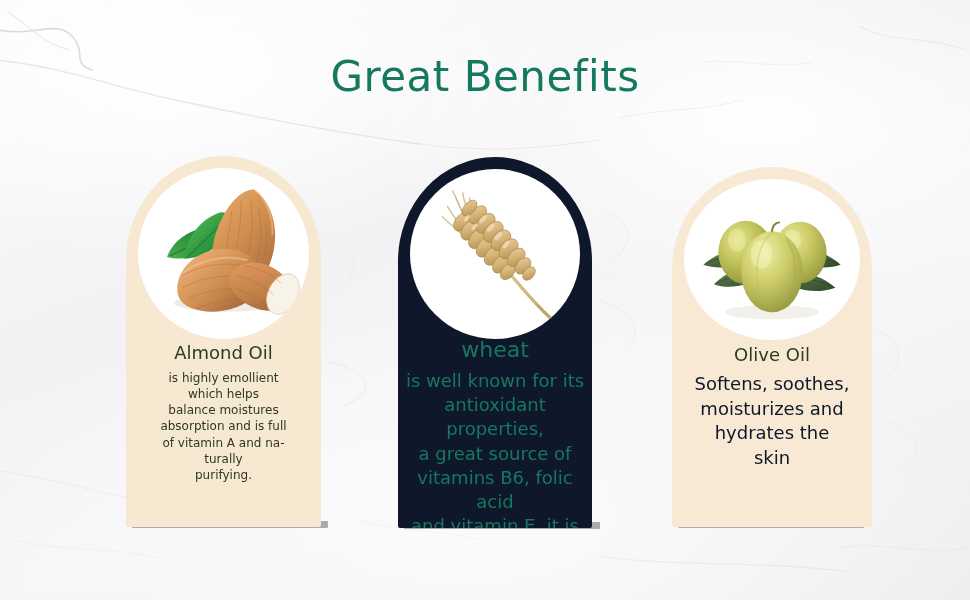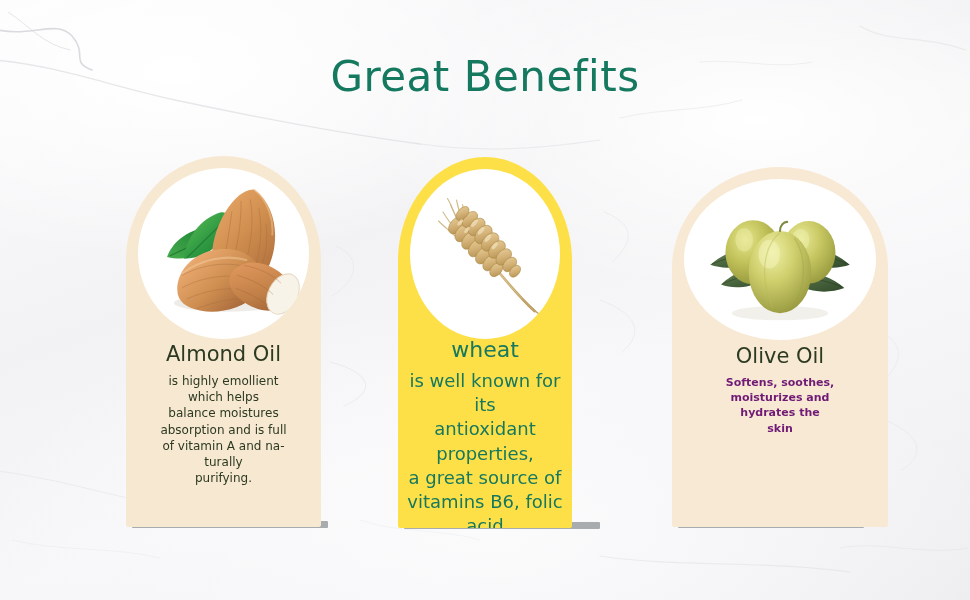--- a/index.html
+++ b/index.html
@@ -80,21 +80,21 @@
   }
   .media svg { display: block; width: 100%; height: 100%; }
 
   .card-body {
     position: absolute;
     left: 6px;
     right: 6px;
     text-align: center;
   }
   .card-heading {
-    font-size: 21px;
+    font-size: 18px;
     font-weight: 400;
     font-family: "DejaVu Sans", sans-serif;
     margin: 0 0 7px 0;
     line-height: 1.1;
   }
   .card-desc {
     font-size: 15.5px;
     line-height: 1.32;
     font-family: "DejaVu Sans", sans-serif;
     margin: 0;
@@ -117,47 +117,47 @@
     left: 132px;
     top: 521px;
     width: 196px;
     height: 7px;
   }
 
   
   #card-wheat {
     left: 398px;
     top: 157px;
-    width: 174px;
+    width: 194px;
     height: 371px;
-    background: #fde047;
+    background: #0f172a;
   }
   #card-wheat .media { height: 170px; }
   #card-wheat .card-body { top: 181px; }
   #card-wheat .card-heading { color: #16785f; font-size: 22px; }
   #card-wheat .card-desc { color: #16785f; font-size: 18px; line-height: 1.34; }
   #shadow-wheat {
     left: 404px;
     top: 522px;
     width: 196px;
     height: 7px;
   }
 
   
   #card-olive {
     left: 672px;
     top: 167px;
-    width: 216px;
+    width: 200px;
     height: 360px;
     background: #f8e9d4;
   }
   #card-olive .media { height: 161px; }
   #card-olive .card-body { top: 178px; }
   #card-olive .card-heading { color: #2c3a21; }
-  #card-olive .card-desc { color: #701a75; font-size: 11px; line-height: 1.38; font-weight: bold; }
+  #card-olive .card-desc { color: #0f172a; font-size: 18px; line-height: 1.38; }
   #shadow-olive {
     left: 678px;
     top: 521px;
     width: 186px;
     height: 7px;
   }
 </style>
 </head>
 <body>
 

